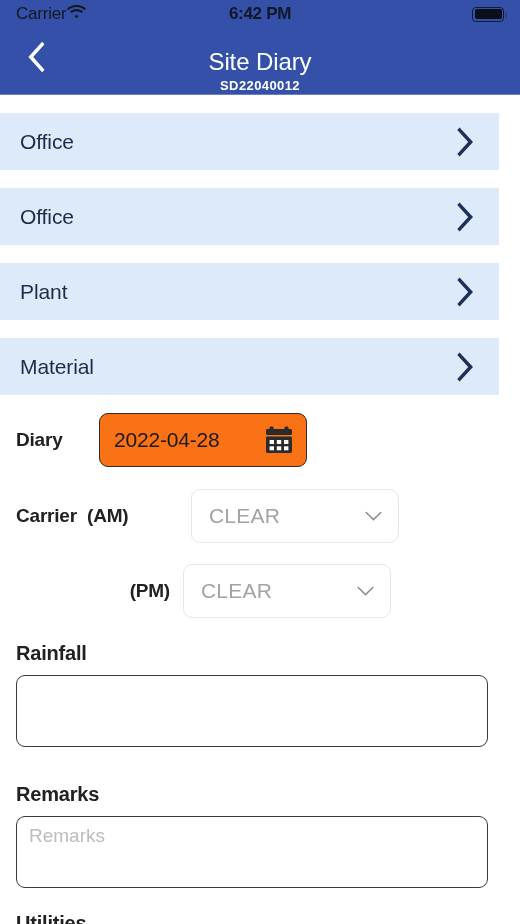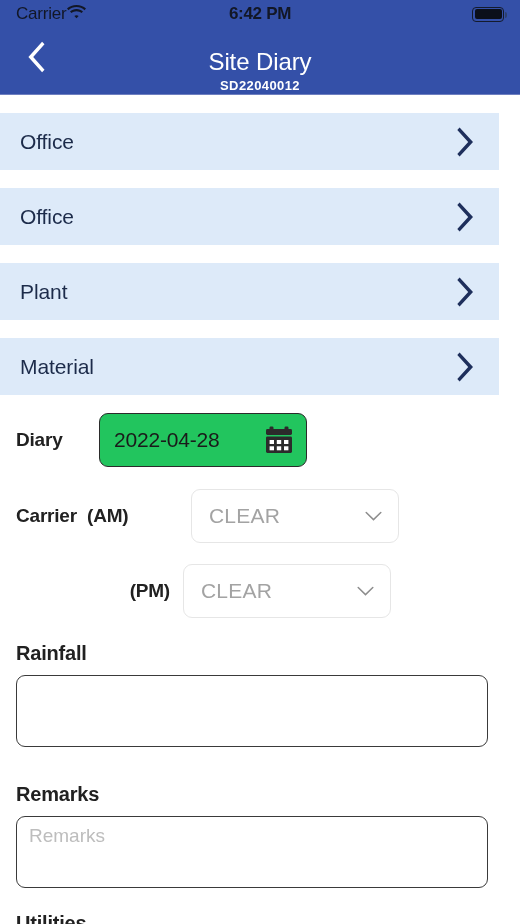--- a/index.html
+++ b/index.html
@@ -159,21 +159,21 @@
   .date-label { width: 67px; }
   .date-box {
     margin-left: 16px;
     width: 208px;
     height: 54px;
     border: 1.6px solid #2b2b2b;
     border-radius: 9px;
     display: flex;
     align-items: center;
     padding: 0 13px 0 14px;
-    background: #22c55e;
+    background: #f97316;
     cursor: pointer;
   }
   .date-value {
     font-size: 21px;
     color: #1a1a1a;
     letter-spacing: -0.2px;
   }
   .date-cal-icon {
     margin-left: auto;
     display: flex;

